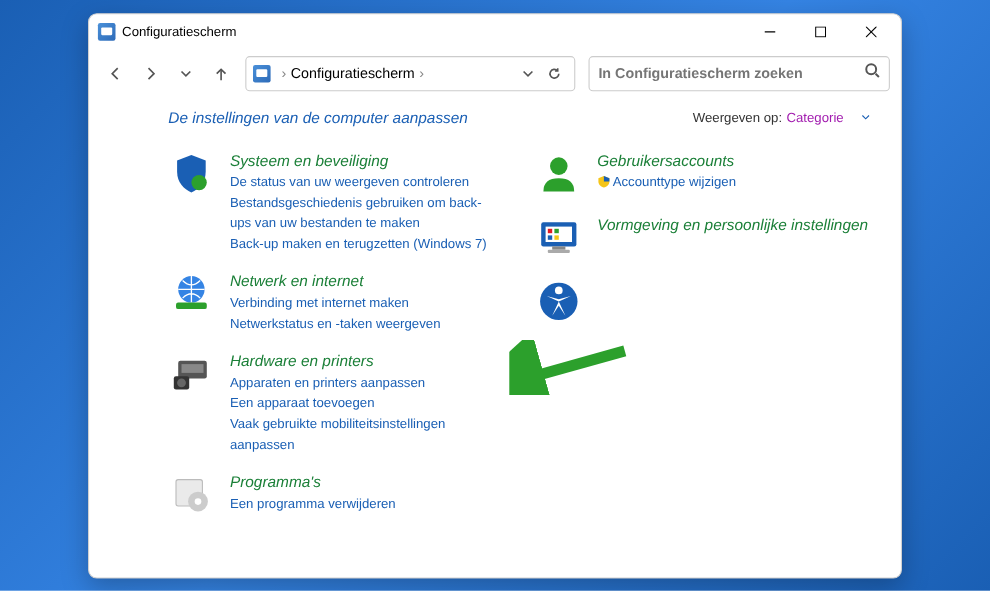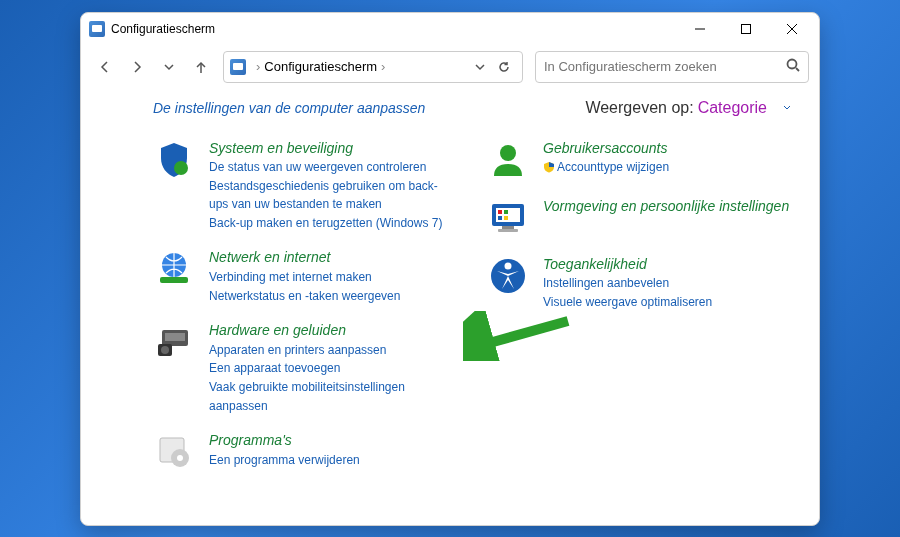--- a/index.html
+++ b/index.html
@@ -71,37 +71,37 @@
 .address-box .ab-btn svg { width:12px; height:12px; stroke:#555; stroke-width:1.5; fill:none; }
 
 .search-box {
   flex:1;
   height:32px;
   border:1px solid #ccc; border-radius:4px;
   display:flex; align-items:center;
   padding:0 8px; margin-left:4px;
 }
 .search-box input {
-  flex:1; border:none; outline:none; font-size:13px; color:#333;
+  flex:1; border:none; outline:none; font-size:13px; color:#333;font-weight:bold;
 }
 .search-box .search-btn { cursor:pointer; color:#555; }
 .search-box .search-btn svg { width:14px; height:14px; stroke:#555; stroke-width:1.8; fill:none; }
 
 .content {
   flex:1; padding: 10px 28px 16px 72px;
   overflow:auto;
 }
 .header-row {
   display:flex; align-items:center; justify-content:space-between;
   margin-bottom: 22px;
 }
 .page-title {
   font-size: 14px; color:#1a5fb4; font-weight:400;font-style:italic;
 }
-.view-by { font-size:16px; color:#333; display:flex; align-items:center; gap:4px; }
+.view-by { font-size:12px; color:#333; display:flex; align-items:center; gap:4px; }
 .view-by .mode { color:#a21caf; cursor:pointer; display:flex; align-items:center; gap:16px; }
 
 .columns { display:flex; gap: 30px; }
 .col { flex:1; position:relative; }
 
 .category { display:flex; gap:14px; margin-bottom:16px; }
 .cat-icon { width:42px; height:42px; flex-shrink:0; display:flex; align-items:center; justify-content:center; }
 .cat-body { flex:1; }
 .cat-title { font-size:14px; color:#1a7f37; cursor:pointer; line-height:1.4;font-style:italic; }
 .cat-link { font-size:12px; color:#1a5fb4; cursor:pointer; line-height:1.55; display:block; }
@@ -252,21 +252,21 @@
         <div class="category">
           <div class="cat-icon">
             <svg width="40" height="40" viewBox="0 0 40 40">
                 <rect x="8" y="8" width="26" height="16" rx="2" fill="#555"></rect>
                 <rect x="11" y="11" width="20" height="8" fill="#888"></rect>
                 <rect x="4" y="22" width="14" height="12" rx="2" fill="#333"></rect>
                 <circle cx="11" cy="28" r="4" fill="#666"></circle>
               </svg>
           </div>
           <div class="cat-body">
-            <div class="cat-title">Hardware en geluiden</div>
+            <div class="cat-title">Hardware en printers</div>
             <span class="cat-link">Apparaten en printers aanpassen</span>
             <span class="cat-link">Een apparaat toevoegen</span>
             <span class="cat-link">Vaak gebruikte mobiliteitsinstellingen aanpassen</span>
           </div>
         </div>
 
         <div class="category">
           <div class="cat-icon">
             <svg width="40" height="40" viewBox="0 0 40 40">
                 <rect x="6" y="6" width="24" height="24" rx="2" fill="#eaeaea" stroke="#bbb"></rect>
@@ -321,23 +321,18 @@
 
 
         <div class="category">
           <div class="cat-icon">
             <svg width="40" height="40" viewBox="0 0 40 40">
                 <circle cx="20" cy="20" r="17" fill="#1a5fb4"></circle>
                 <circle cx="20" cy="10" r="3.5" fill="#fff"></circle>
                 <path d="M9 15 L20 18 L31 15 L20 20 L26 33 L20 24 L14 33 L20 20 Z" fill="#fff"></path>
               </svg>
           </div>
-          <div class="cat-body">
-            <div class="cat-title">Toegankelijkheid</div>
-            <span class="cat-link">Instellingen aanbevelen</span>
-            <span class="cat-link">Visuele weergave optimaliseren</span>
-          </div>
         </div>
 
       </div>
     </div>
   </div>
 </div>
 
 </body></html>

